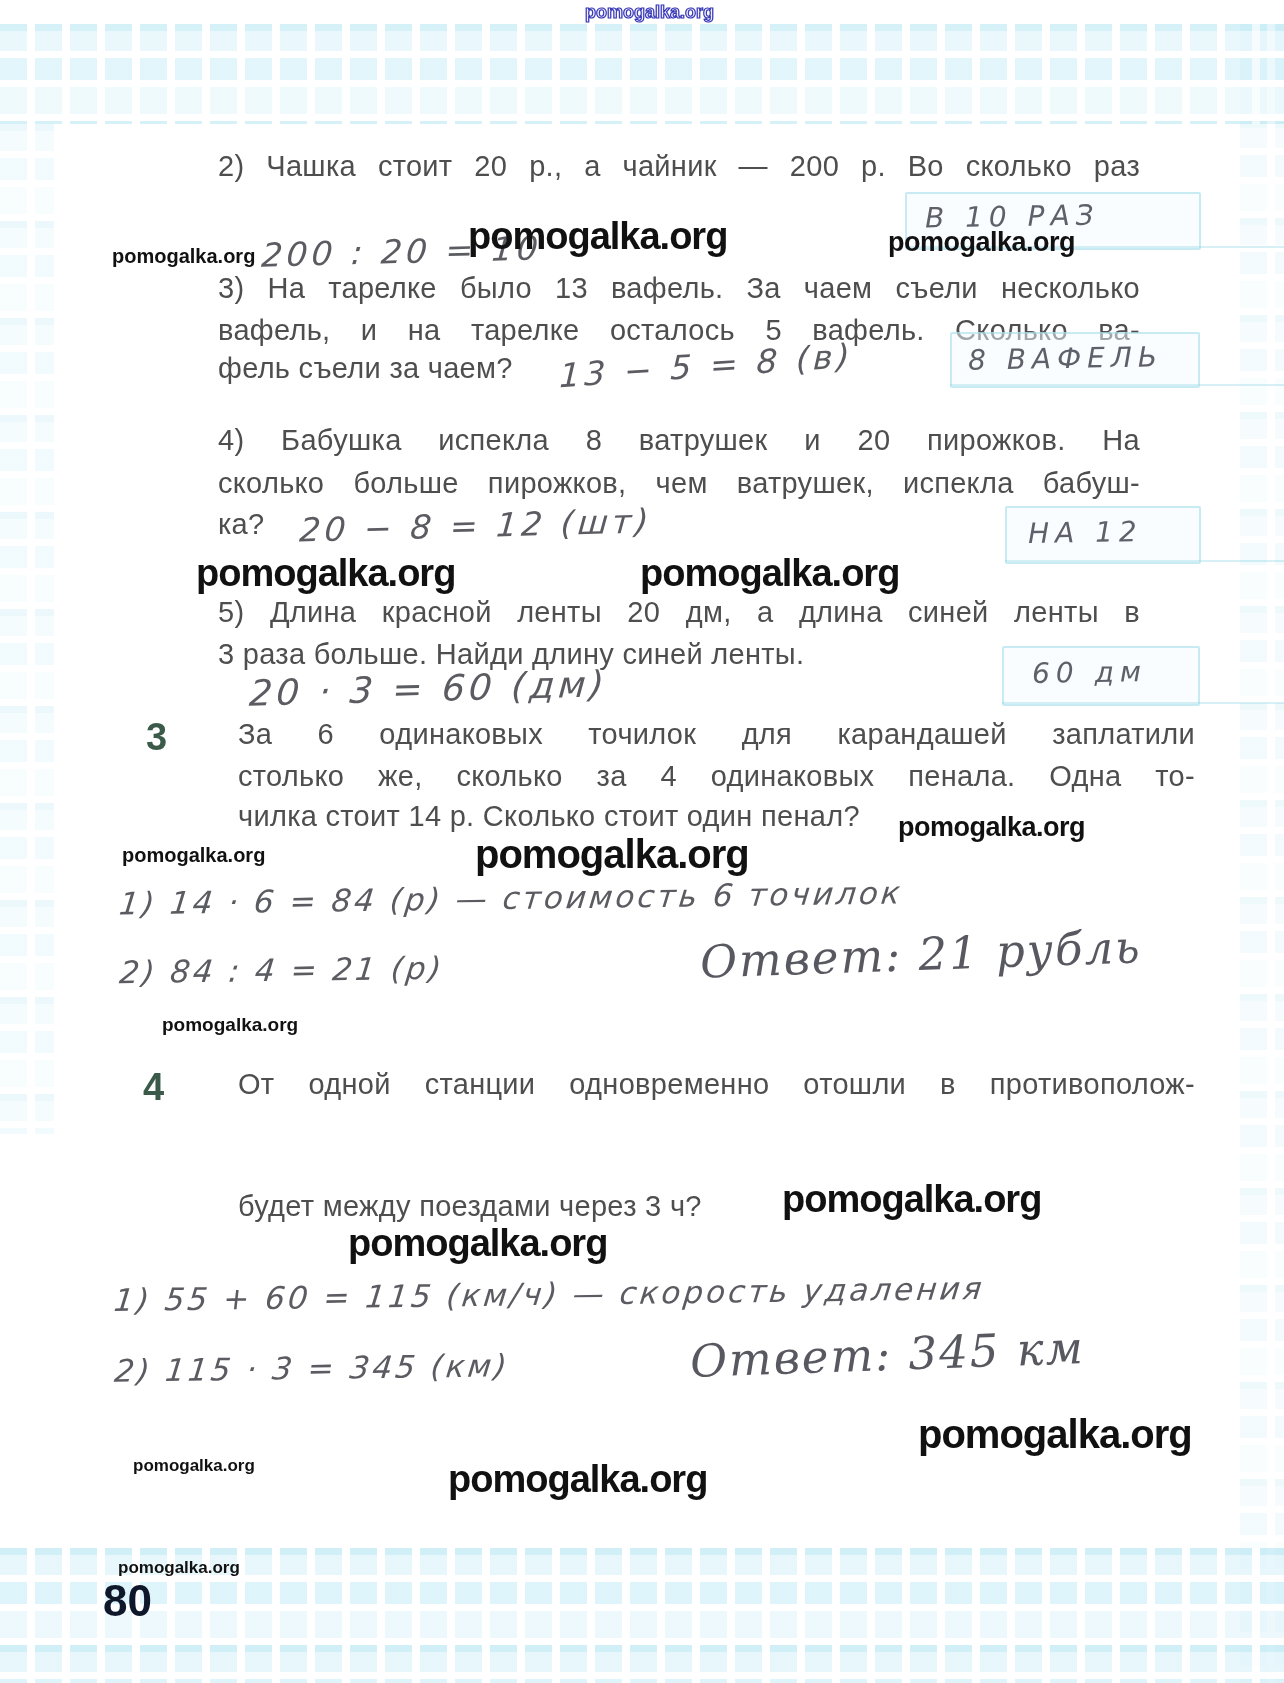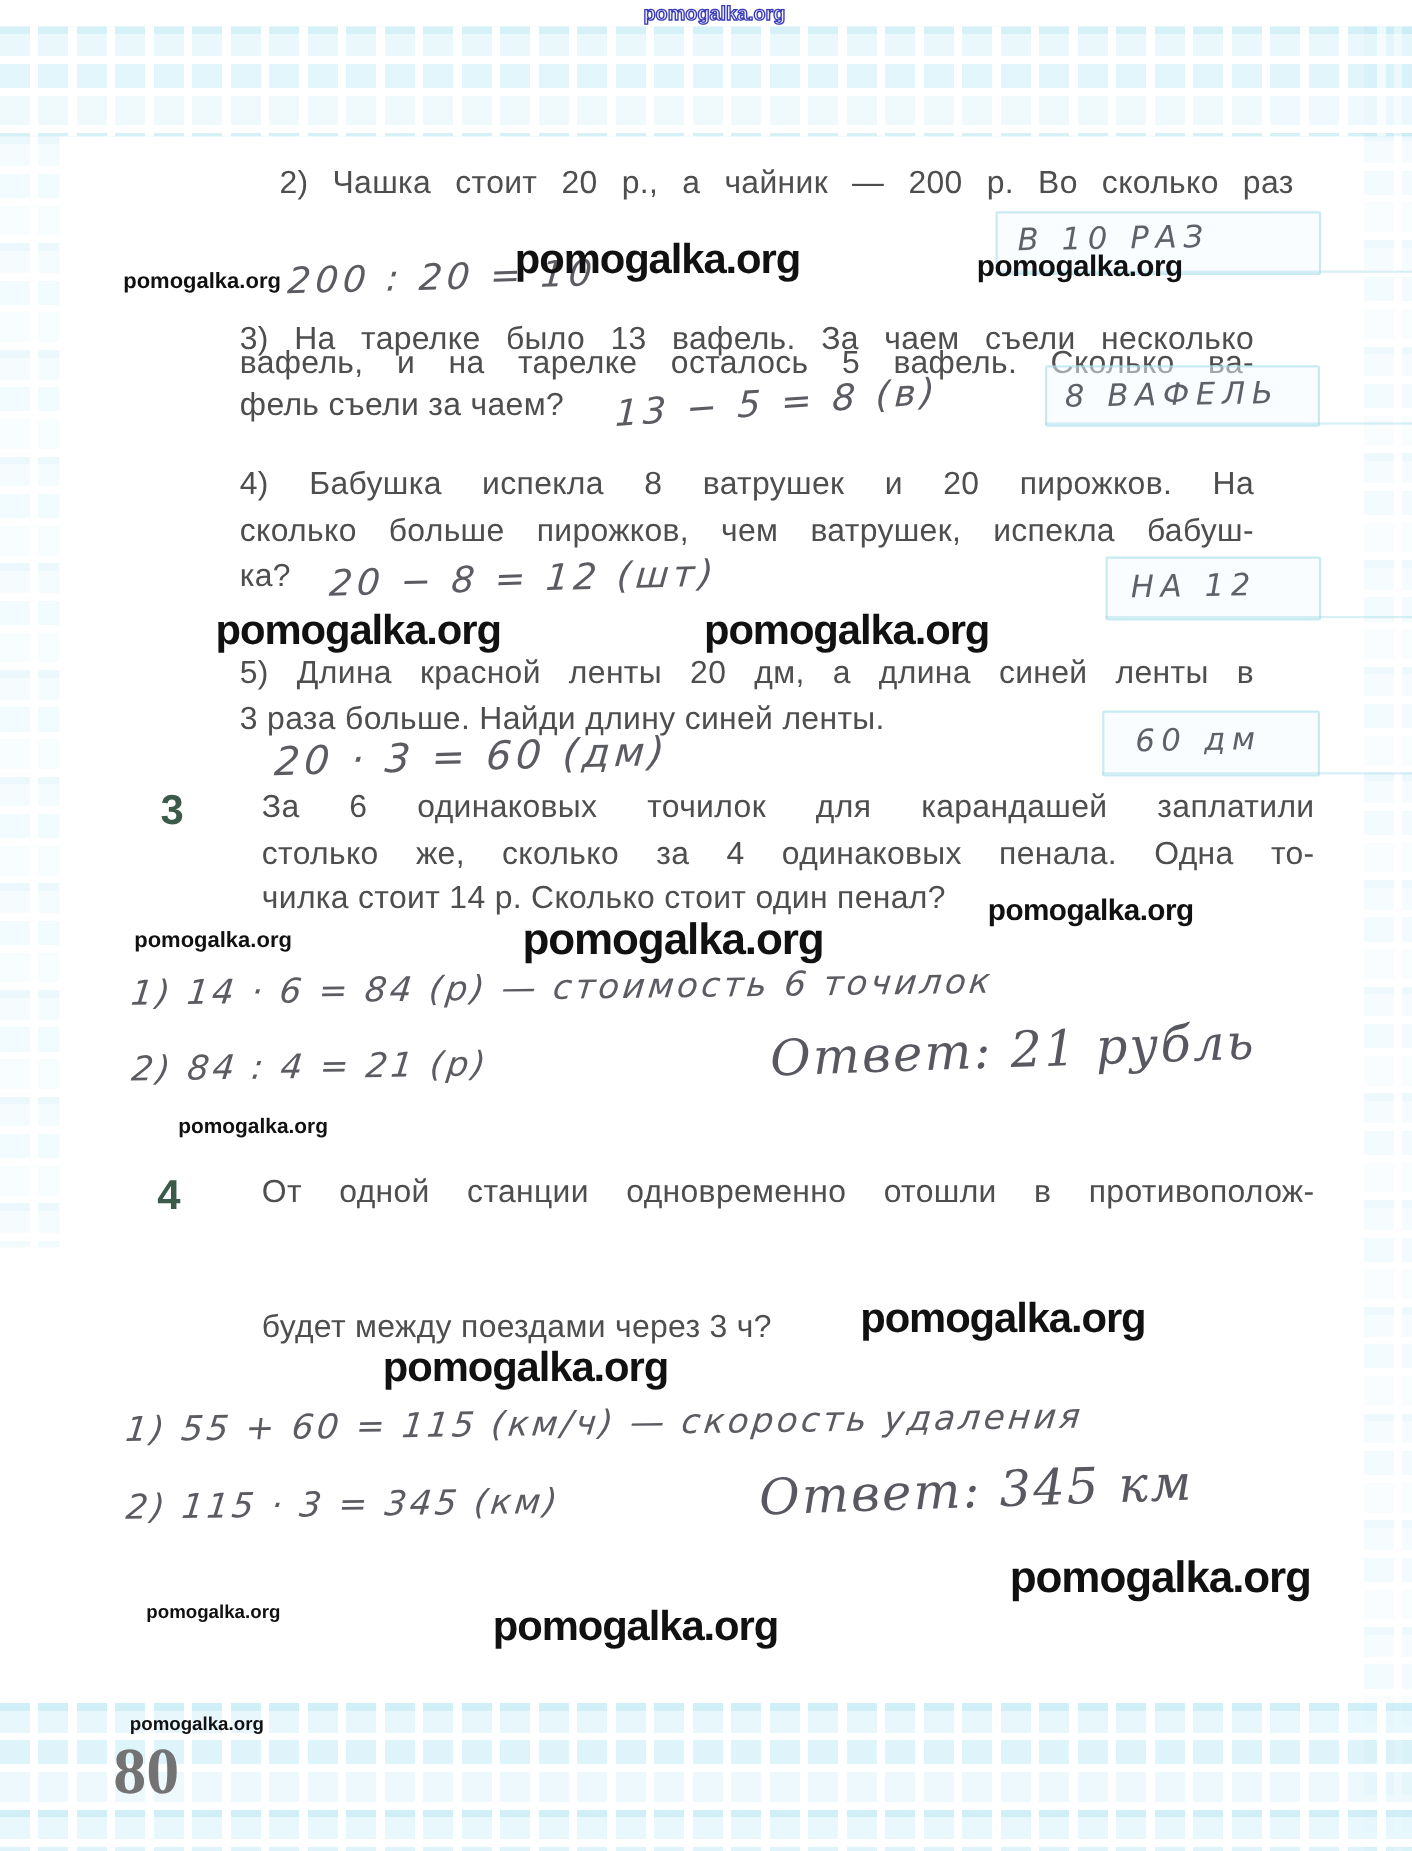--- a/index.html
+++ b/index.html
@@ -55,46 +55,46 @@
       font-weight:bold;white-space:nowrap;}
   .wm-big{font-size:38px;letter-spacing:-1px;}
   .wm-med{font-size:27px;letter-spacing:-.5px;}
   .wm-small{font-size:20px;font-weight:600;}
   .wm-tiny{font-size:17px;font-weight:600;}
   .wm-blue{
     font-size:18px;font-weight:bold;color:rgba(250,250,255,.95);
     -webkit-text-stroke:1.2px #3a3ab8;text-shadow:0 0 1px #3a3ab8;
   }
   .pageno{
-    position:absolute;color:#737373;font-weight:bold;font-size:60px;
-    font-family:Liberation Serif, serif;
+    position:absolute;color:#0f172a;font-weight:bold;font-size:44px;
+    font-family:Liberation Sans, sans-serif;
   }
 </style>
 </head>
 <body>
 
 <div class="page">
 
   <div class="mosaic" style="left:0;top:24px;width:1284px;height:100px;opacity:.85;"></div>
   <div class="mosaic" style="left:0;top:124px;width:54px;height:1010px;opacity:.4;"></div>
   <div class="mosaic" style="left:1240px;top:24px;width:44px;height:1659px;opacity:.35;"></div>
   <div class="mosaic" style="left:0;top:1548px;width:1284px;height:135px;opacity:.95;"></div>
 
   <div class="wm wm-blue" style="left:585px;top:2px;">pomogalka.org</div>
 
-  <div class="pline just w-warm" style="left:218px;top:150px;margin-left:36px;">2) Чашка стоит 20 р., а чайник — 200 р. Во сколько раз</div>
+  <div class="pline just w-warm" style="left:218px;top:150px;">2) Чашка стоит 20 р., а чайник — 200 р. Во сколько раз</div>
   <div class="hw hw-eq" style="left:262px;top:232px;">200 : 20 = 10</div>
   <div class="ansbox" style="left:905px;top:192px;width:292px;height:54px;"></div>
   <div class="ansline" style="left:905px;top:246px;width:379px;"></div>
   <div class="hw hw-ans" style="left:925px;top:200px;">В 10 РАЗ</div>
   <div class="wm wm-big" style="left:468px;top:215px;">pomogalka.org</div>
   <div class="wm wm-med" style="left:888px;top:227px;">pomogalka.org</div>
   <div class="wm wm-small" style="left:112px;top:245px;">pomogalka.org</div>
 
-  <div class="pline just w-warm" style="left:218px;top:272px;margin-top:20px;">3) На тарелке было 13 вафель. За чаем съели несколько</div>
+  <div class="pline just w-warm" style="left:218px;top:272px;">3) На тарелке было 13 вафель. За чаем съели несколько</div>
   <div class="pline just w-warm" style="left:218px;top:314px;">вафель, и на тарелке осталось 5 вафель. Сколько ва-</div>
   <div class="pline" style="left:218px;top:352px;">фель съели за чаем?</div>
   <div class="hw hw-eq" style="left:560px;top:346px;transform:skewX(-6deg) rotate(-4deg);">13 − 5 = 8 (в)</div>
   <div class="ansbox" style="left:950px;top:332px;width:246px;height:52px;"></div>
   <div class="ansline" style="left:950px;top:384px;width:334px;"></div>
   <div class="hw hw-ans" style="left:968px;top:342px;">8 ВАФЕЛЬ</div>
 
   <div class="pline just w-warm" style="left:218px;top:424px;">4) Бабушка испекла 8 ватрушек и 20 пирожков. На</div>
   <div class="pline just w-warm" style="left:218px;top:467px;">сколько больше пирожков, чем ватрушек, испекла бабуш-</div>
   <div class="pline" style="left:218px;top:508px;">ка?</div>

